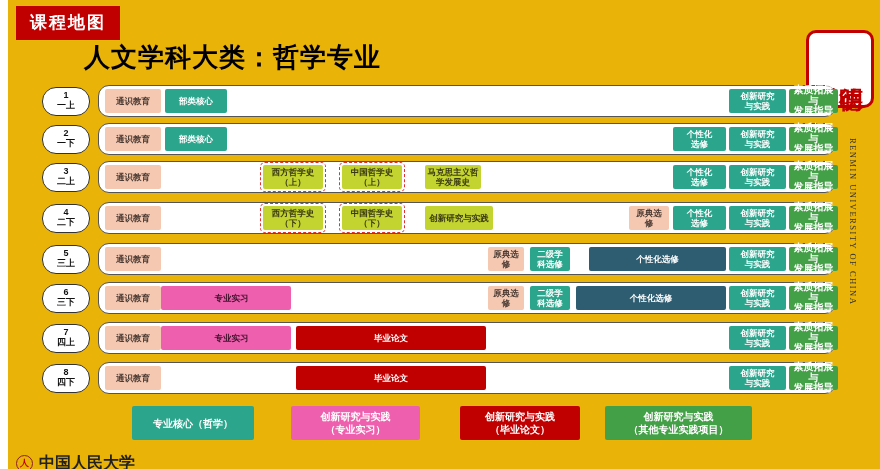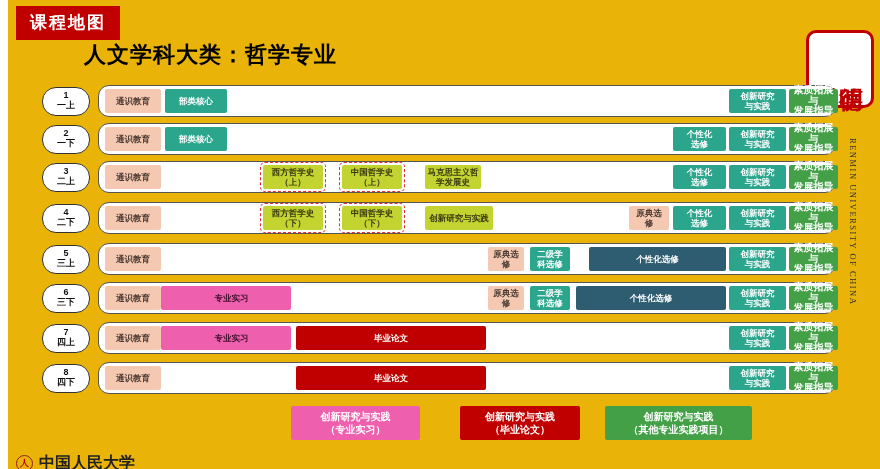--- a/index.html
+++ b/index.html
@@ -6,21 +6,21 @@
   .slide {
     position:relative; width:880px; height:469px; background:#eab308;
     overflow:hidden; font-family:"Liberation Sans","DejaVu Sans",sans-serif;margin-left:8px;
   }
   
   .badge {
     position:absolute; left:8px; top:6px; background:#C00000; color:#fff;
     font-size:17px; font-weight:bold; letter-spacing:2px; padding:5px 14px 6px;
   }
   .title {
-    position:absolute; left:76px; top:40px; font-size:22px; font-weight:bold;
+    position:absolute; left:76px; top:40px; font-size:26px; font-weight:bold;
     color:#000; letter-spacing:1px;
   }
   
   .seal {
     position:absolute; right:14px; top:30px; width:62px; height:72px;
     border:3px solid #C00000; border-radius:10px; background:#fff;
     display:flex; align-items:center; justify-content:center; gap:3px;
     color:#C00000; font-family:"Liberation Serif","DejaVu Serif",serif; font-weight:bold;
   }
   .seal-col { writing-mode:vertical-rl; text-orientation:upright; line-height:1; font-size:19px; }
@@ -242,20 +242,21 @@
       <div class="blk c-ge" style="left:6px;width:56px">通识教育</div>
       <div class="blk c-red" style="left:197px;width:190px">毕业论文</div>
       <div class="blk c-teal" style="left:630px;width:57px">创新研究
 与实践</div>
       <div class="blk c-green sm" style="left:690px;width:49px">素质拓展
 与
 发展指导</div>
     </div>
   </div>
 
+  <div class="legend-item lg-teal" style="left:124px;width:122px">专业核心（哲学）</div>
   <div class="legend-item lg-magenta" style="left:283px;width:129px">创新研究与实践
 （专业实习）</div>
   <div class="legend-item lg-red" style="left:452px;width:120px">创新研究与实践
 （毕业论文）</div>
   <div class="legend-item lg-green" style="left:597px;width:147px">创新研究与实践
 （其他专业实践项目）</div>
 
   <div class="footer">
     <span class="footer-icon">人</span>
     <span>中国人民大学</span>

